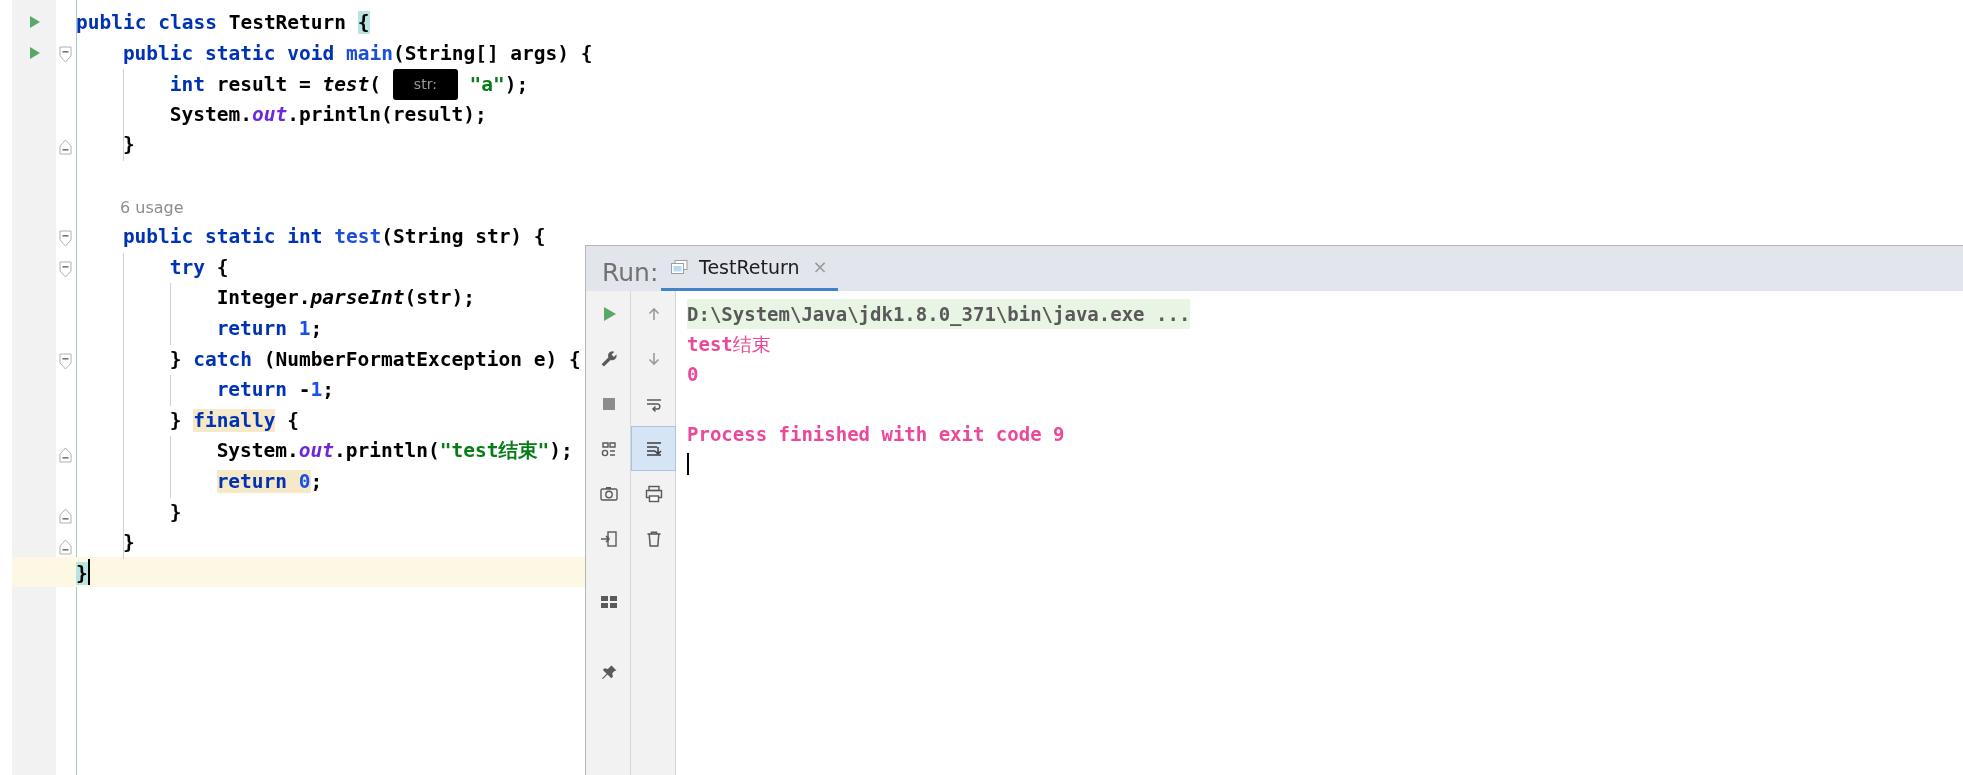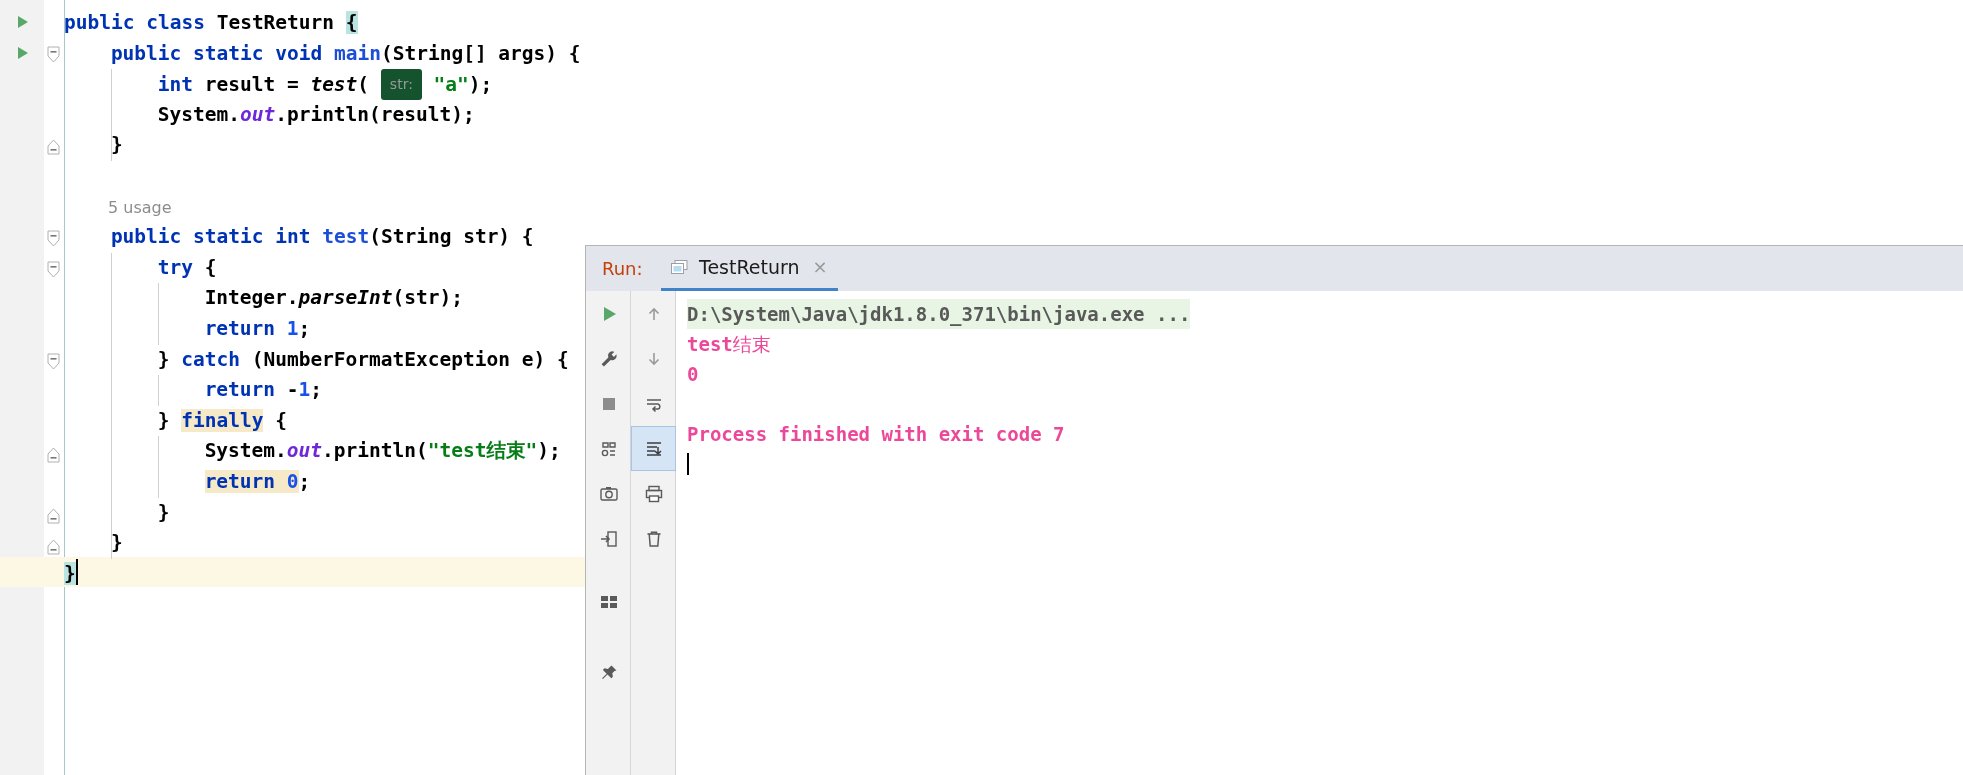--- a/index.html
+++ b/index.html
@@ -11,21 +11,21 @@
   }
   #root {
     position: relative;
     width: 1963px; height: 775px;
     background: #ffffff;
   }
 
   
   #editor {
     position: absolute;
-    left: 0; top: 0;
+    left: 12px; top: 0;
     width: 1780px; height: 775px;
     background: #ffffff;
   }
   
   .gutter {
     position: absolute;
     left: 0; top: 0;
     width: 44px; height: 775px;
     background: #f2f2f2;
     border-right: 1px solid #f2f2f2;
@@ -98,27 +98,27 @@
     position: absolute;
     left: 108px;
     font-family: "DejaVu Sans", sans-serif;
     font-size: 16px;
     font-weight: normal;
     color: #8c8c8c;
   }
 
   .param-hint {
     display: inline-block;
-    background: #14532d;
+    background: #000000;
     color: #999999;
     font-family: "DejaVu Sans", sans-serif;
     font-size: 14px;
     font-weight: normal;
     border-radius: 3px;
-    padding: 0 9px;
+    padding: 0 21px;
     vertical-align: 2px;
   }
 
   .caret-line {
     position: absolute;
     left: 0;
     width: 585px;
     height: 30.6px;
     background: #fdf8e3;
   }
@@ -141,22 +141,22 @@
   .run-header {
     position: relative;
     height: 45px;
     background: #e3e5ed;
     box-sizing: border-box;
   }
   .run-label {
     position: absolute;
     left: 16px; top: 12px;
     font-family: "DejaVu Sans", sans-serif;
-    font-size: 18px;
-    color: #c2410c;
+    font-size: 25px;
+    color: #737373;
   }
   .run-tab {
     position: absolute;
     left: 75px; top: 0;
     height: 45px;
     display: flex;
     align-items: center;
     padding: 0 10px;
     border-bottom: 3px solid #4083c9;
     box-sizing: border-box;
@@ -296,21 +296,21 @@
       <svg width="13" height="18" viewBox="0 0 13 18">
         <path d="M6.5 2 L12 8 v8 H1 V8 Z" fill="#ffffff" stroke="#b0b0b0"></path>
         <rect x="3.5" y="11" width="6" height="1.6" fill="#777"></rect>
       </svg>
     </div>
 
     <div class="caret-line" id="caretline" style="top: 556.8px;"></div>
 
     <div class="code-layer" id="code-layer"><div class="line" style="top: 8px; padding-left: 0px;"><span class="kw">public</span><span class="plain"> </span><span class="kw">class</span><span class="plain"> </span><span class="plain">TestReturn</span><span class="plain"> </span><span class="hl-brace">{</span></div><div class="line" style="top: 38.6px; padding-left: 46.88px;"><span class="kw">public</span><span class="plain"> </span><span class="kw">static</span><span class="plain"> </span><span class="kw">void</span><span class="plain"> </span><span class="cls">main</span><span class="plain">(String[] args) {</span></div><div class="line" style="top: 69.2px; padding-left: 93.76px;"><span class="kw">int</span><span class="plain"> result = </span><span class="method">test</span><span class="plain">( </span><span class="param-hint">str:</span><span class="plain"> </span><span class="str">"a"</span><span class="plain">);</span></div><div class="line" style="top: 99.8px; padding-left: 93.76px;"><span class="plain">System.</span><span class="field">out</span><span class="plain">.println(result);</span></div><div class="line" style="top: 130.4px; padding-left: 46.88px;"><span class="plain">}</span></div><div class="line" style="top: 161px; padding-left: 0px;"></div><div class="line" style="top: 191.6px; padding-left: 0px;"></div><div class="line" style="top: 222.2px; padding-left: 46.88px;"><span class="kw">public</span><span class="plain"> </span><span class="kw">static</span><span class="plain"> </span><span class="kw">int</span><span class="plain"> </span><span class="cls">test</span><span class="plain">(String str) {</span></div><div class="line" style="top: 252.8px; padding-left: 93.76px;"><span class="kw">try</span><span class="plain"> {</span></div><div class="line" style="top: 283.4px; padding-left: 140.64px;"><span class="plain">Integer.</span><span class="method">parseInt</span><span class="plain">(str);</span></div><div class="line" style="top: 314px; padding-left: 140.64px;"><span class="kw">return</span><span class="plain"> </span><span class="num">1</span><span class="plain">;</span></div><div class="line" style="top: 344.6px; padding-left: 93.76px;"><span class="plain">} </span><span class="kw">catch</span><span class="plain"> (NumberFormatException e) {</span></div><div class="line" style="top: 375.2px; padding-left: 140.64px;"><span class="kw">return</span><span class="plain"> </span><span class="plain">-</span><span class="num">1</span><span class="plain">;</span></div><div class="line" style="top: 405.8px; padding-left: 93.76px;"><span class="plain">} </span><span class="kw hl-kw">finally</span><span class="plain"> {</span></div><div class="line" style="top: 436.4px; padding-left: 140.64px;"><span class="plain">System.</span><span class="field">out</span><span class="plain">.println(</span><span class="str">"test结束"</span><span class="plain">);</span></div><div class="line" style="top: 467px; padding-left: 140.64px;"><span class="kw hl-kw">return</span><span class="hl-kw"> </span><span class="num hl-kw">0</span><span class="plain">;</span></div><div class="line" style="top: 497.6px; padding-left: 93.76px;"><span class="plain">}</span></div><div class="line" style="top: 528.2px; padding-left: 46.88px;"><span class="plain">}</span></div><div class="line" style="top: 558.8px; padding-left: 0px;"><span class="hl-brace">}</span></div></div>
 
-    <div class="usage-hint" id="usage-hint" style="top:198px;">5 usage</div>
+    <div class="usage-hint" id="usage-hint" style="top:198px;">6 usage</div>
   <div class="indent-guide" style="left: 110.88px; top: 69.2px; height: 91.8px;"></div>
       <div class="indent-guide" style="left: 110.88px; top: 252.8px; height: 306px;"></div>
       <div class="indent-guide" style="left: 157.76px; top: 283.4px; height: 61.2px;"></div>
       <div class="indent-guide" style="left: 157.76px; top: 375.2px; height: 30.6px;"></div>
       <div class="indent-guide" style="left: 157.76px; top: 436.4px; height: 61.2px;"></div>
       <div class="caret" style="left: 76px; top: 558.8px; height: 26px;"></div>
     </div>
 
   <div id="run-panel">
 
@@ -420,19 +420,19 @@
             <path d="M5.2 5 l1 12 h7.6 l1-12" fill="none" stroke="#5a5a5a" stroke-width="1.5"></path>
           </svg>
         </div>
       </div>
 
       <div class="console" id="console-out">
           <div class="cline"><span class="cmdline" style="background: rgb(232, 245, 228);">D:\System\Java\jdk1.8.0_371\bin\java.exe ...</span></div>
           <div class="cline cout"><span>test</span><span class="cnCJK">结束</span></div>
           <div class="cline cout">0</div>
           <div class="cline cout"></div>
-          <div class="cline cout">Process finished with exit code 7</div>
+          <div class="cline cout">Process finished with exit code 9</div>
           <div class="cline"><span class="console-caret"></span></div>
         </div>
 
     </div>
   </div>
 </div>
 
 </body></html>

